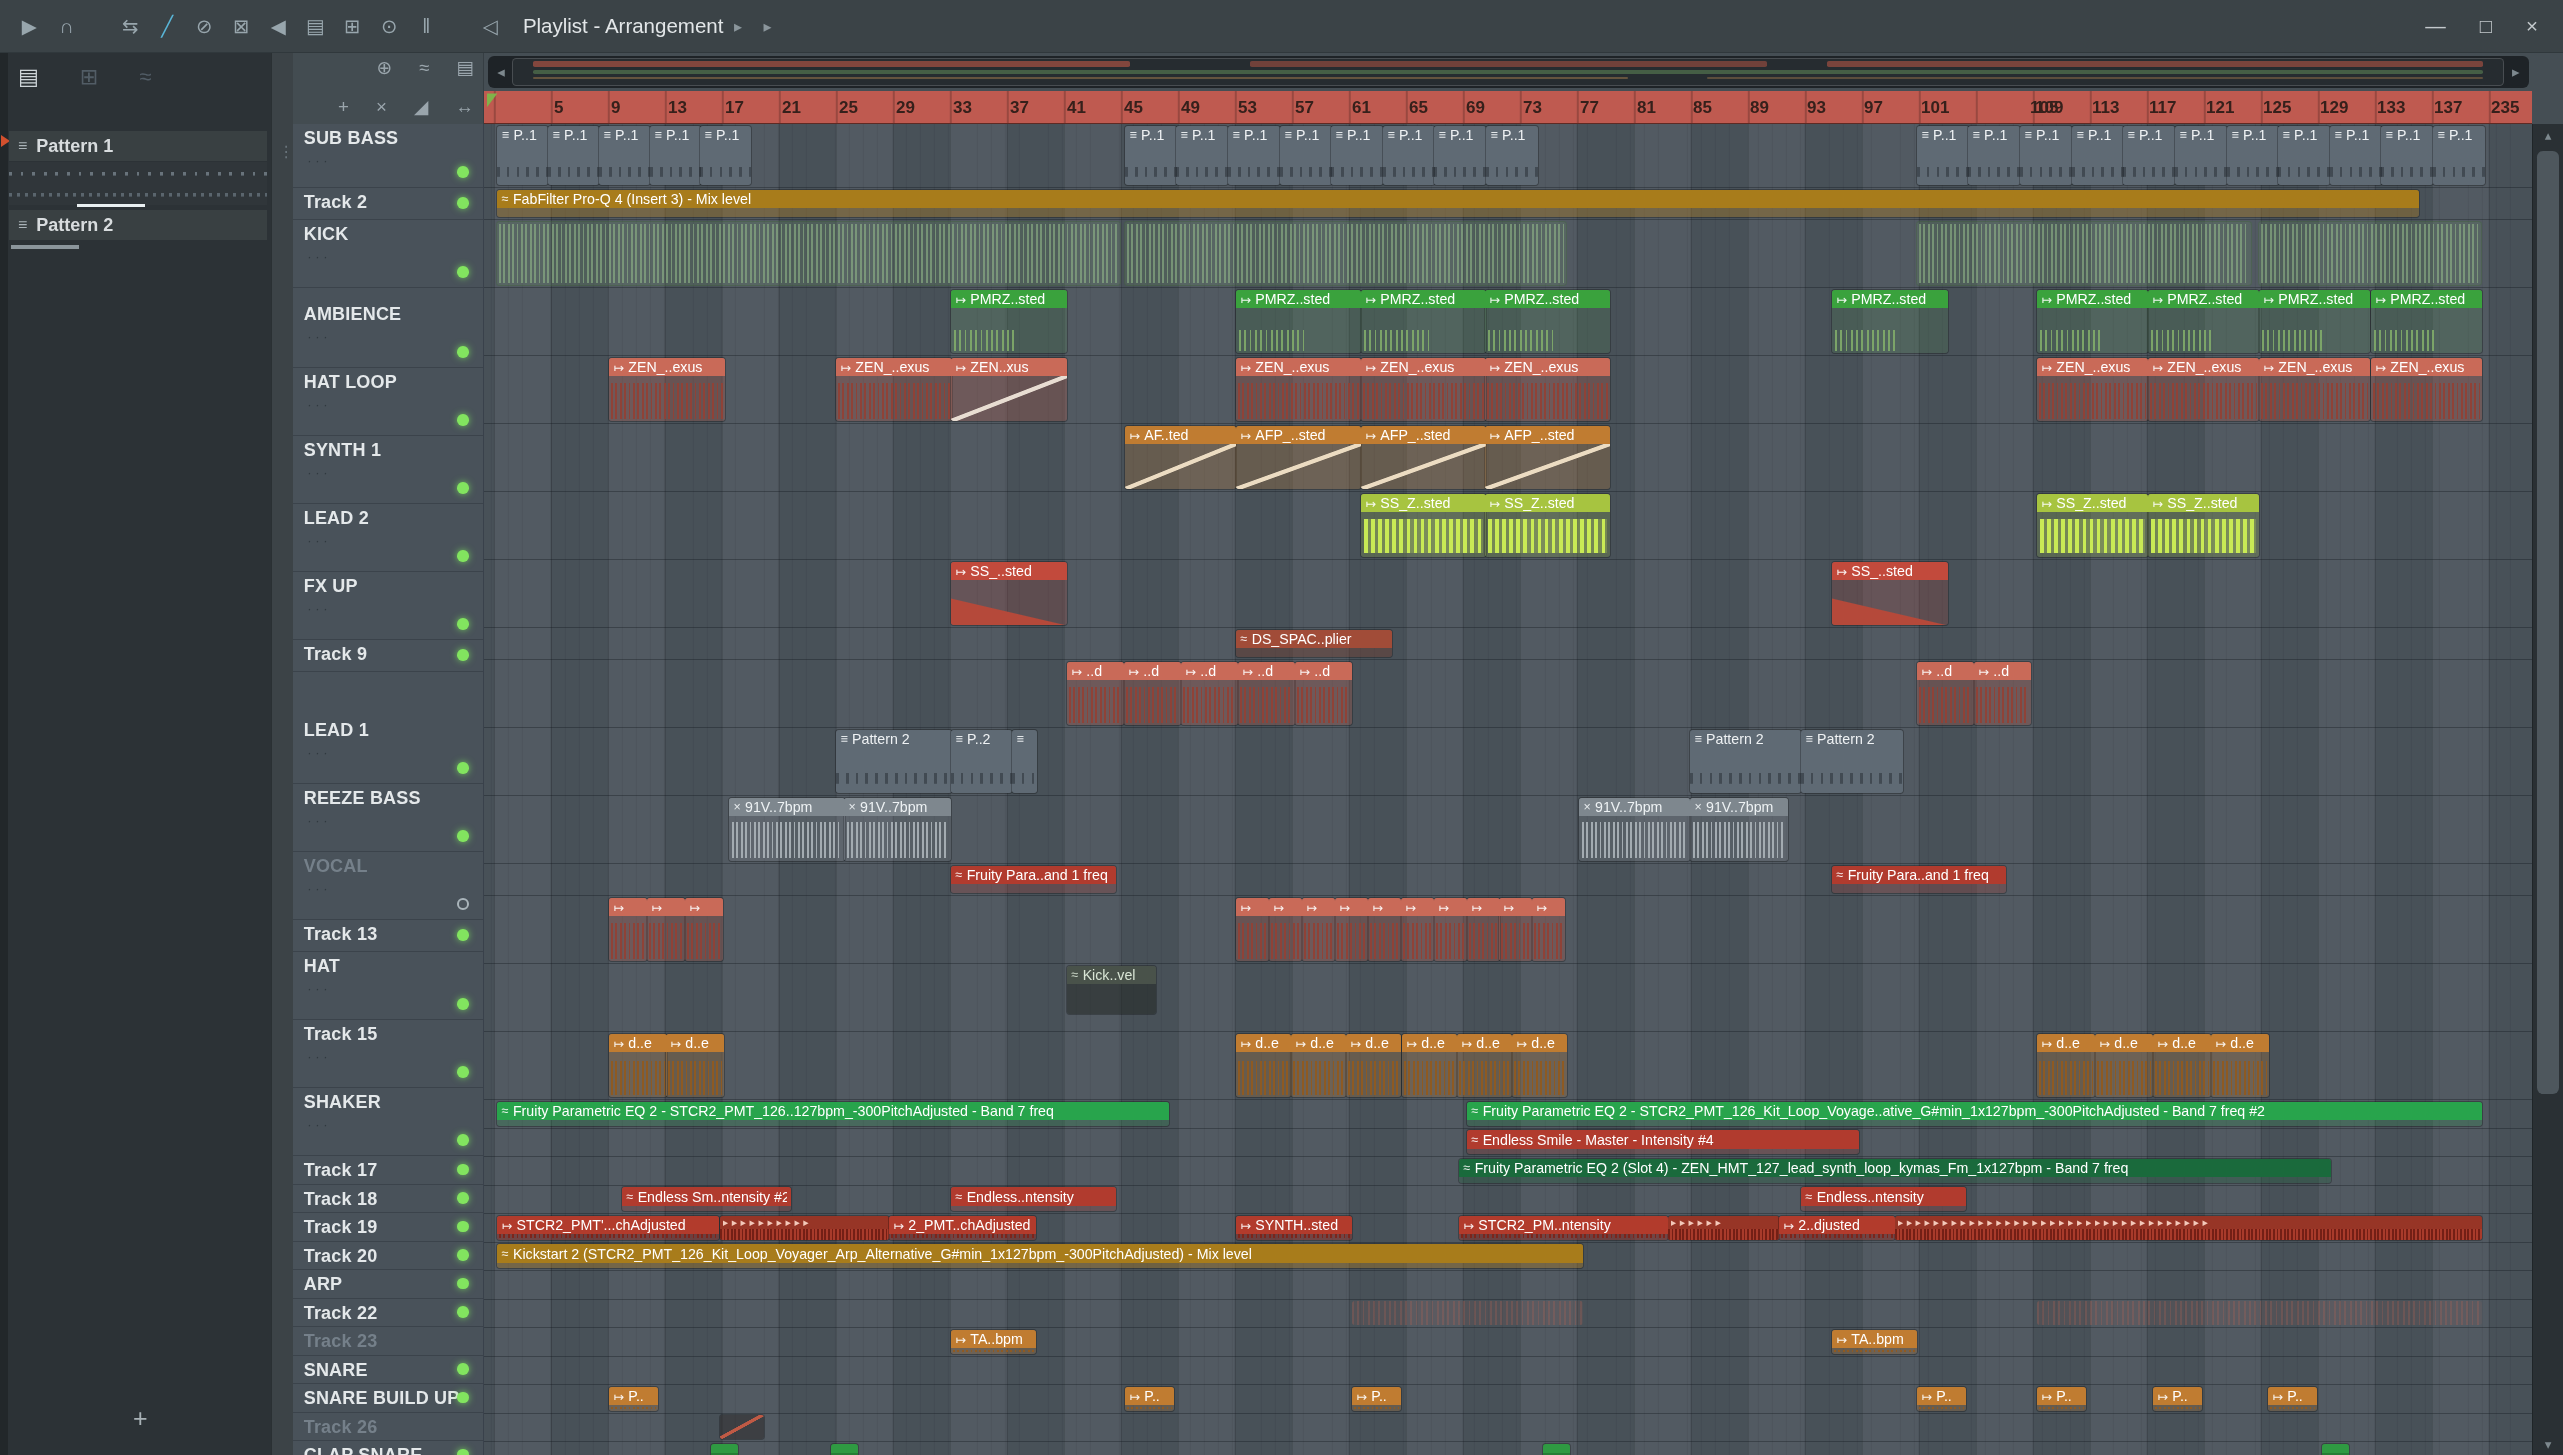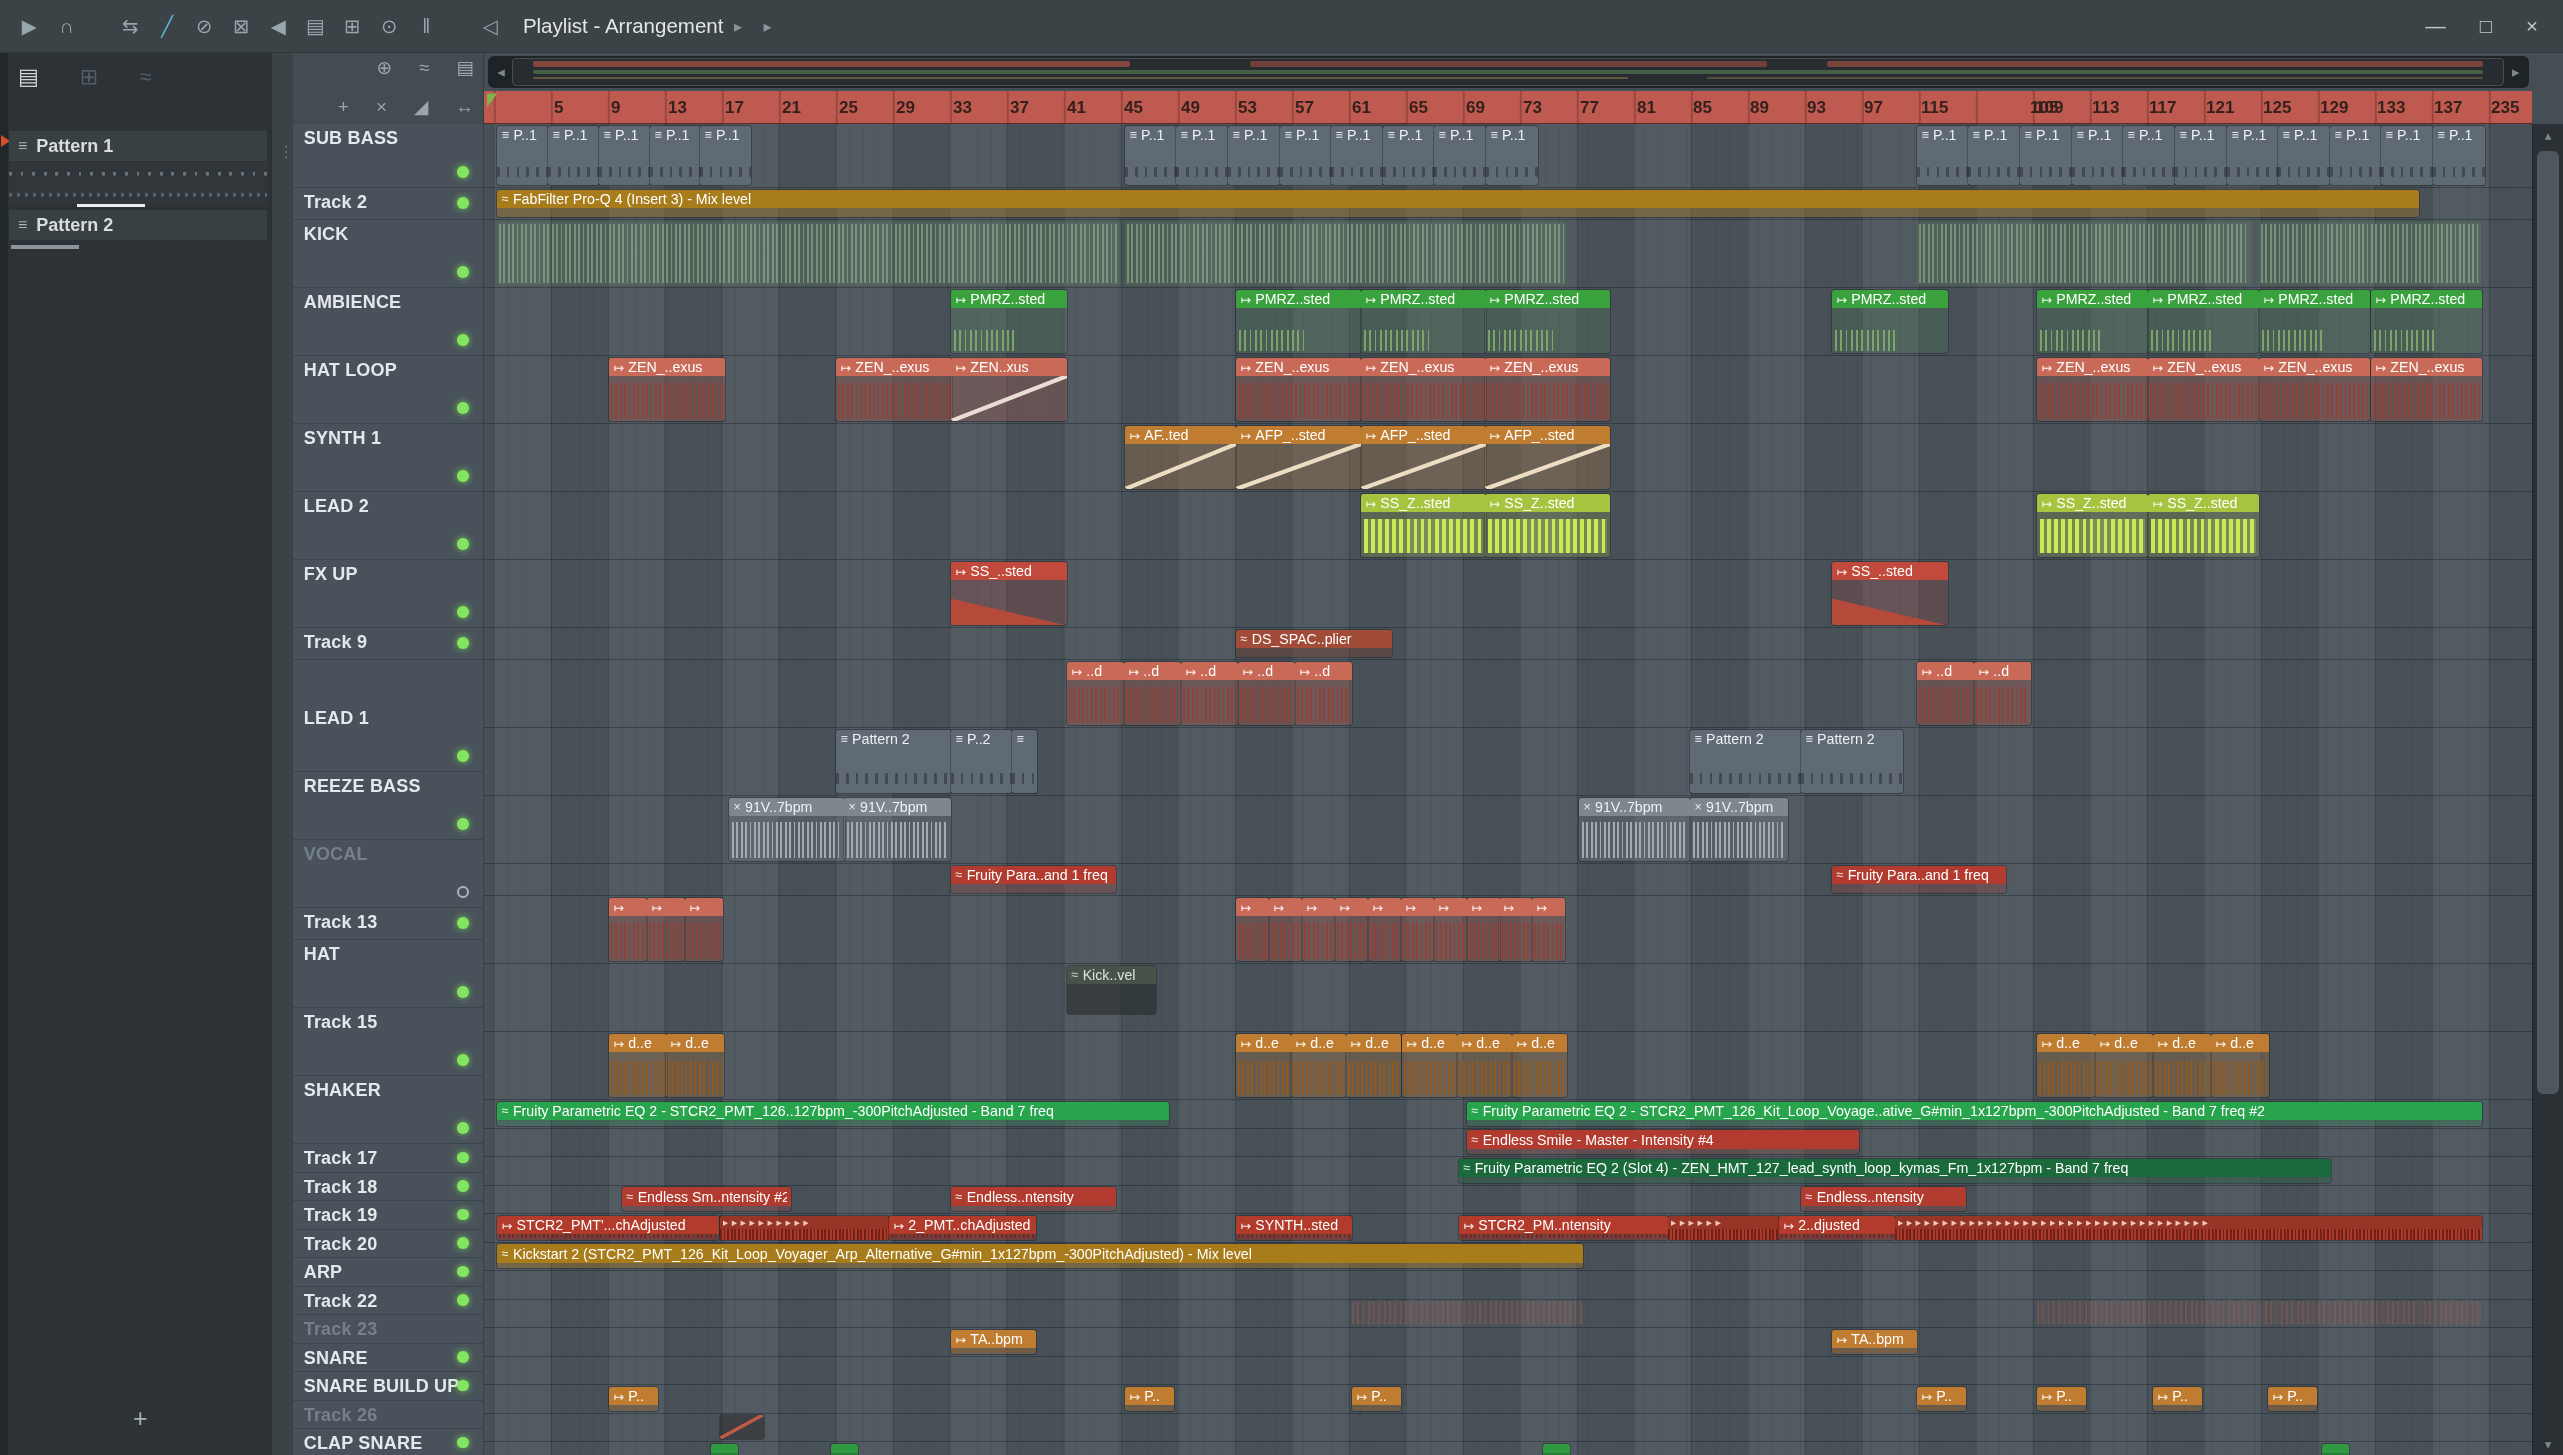--- a/index.html
+++ b/index.html
@@ -273,41 +273,41 @@
               <span class="rlabel" style="left: 868px;">61</span>
               <span class="rlabel" style="left: 925px;">65</span>
               <span class="rlabel" style="left: 982px;">69</span>
               <span class="rlabel" style="left: 1039px;">73</span>
               <span class="rlabel" style="left: 1096px;">77</span>
               <span class="rlabel" style="left: 1153px;">81</span>
               <span class="rlabel" style="left: 1209px;">85</span>
               <span class="rlabel" style="left: 1266px;">89</span>
               <span class="rlabel" style="left: 1323px;">93</span>
               <span class="rlabel" style="left: 1380px;">97</span>
-              <span class="rlabel" style="left: 1437px;">115</span>
+              <span class="rlabel" style="left: 1437px;">101</span>
               <span class="rlabel" style="left: 1546px;">105</span>
               <span class="rlabel" style="left: 1551px;">109</span>
               <span class="rlabel" style="left: 1608px;">113</span>
               <span class="rlabel" style="left: 1665px;">117</span>
               <span class="rlabel" style="left: 1722px;">121</span>
               <span class="rlabel" style="left: 1779px;">125</span>
               <span class="rlabel" style="left: 1836px;">129</span>
               <span class="rlabel" style="left: 1893px;">133</span>
               <span class="rlabel" style="left: 1950px;">137</span>
               <span class="rlabel" style="left: 2007px;">235</span>
             </div>
         </div>
       </div>
 
       <div class="pl-body">
         <div class="track-headers" id="track-headers">
             <div class="th tall" style="height: 64px;"><span class="tname">SUB BASS</span><span class="tdots">···</span><span class="led"></span></div>
             <div class="th" style="height: 32px;"><span class="tname">Track 2</span><span class="led"></span></div>
             <div class="th tall" style="height: 68px;"><span class="tname">KICK</span><span class="tdots">···</span><span class="led"></span></div>
-            <div class="th tall" style="height: 68px;"><span class="tname">AMBIENCE</span><span class="tdots">···</span><span class="led"></span></div>
+            <div class="th tall" style="height: 68px; margin-top: 12px;"><span class="tname">AMBIENCE</span><span class="tdots">···</span><span class="led"></span></div>
             <div class="th tall" style="height: 68px;"><span class="tname">HAT LOOP</span><span class="tdots">···</span><span class="led"></span></div>
             <div class="th tall" style="height: 68px;"><span class="tname">SYNTH 1</span><span class="tdots">···</span><span class="led"></span></div>
             <div class="th tall" style="height: 68px;"><span class="tname">LEAD 2</span><span class="tdots">···</span><span class="led"></span></div>
             <div class="th tall" style="height: 68px;"><span class="tname">FX UP</span><span class="tdots">···</span><span class="led"></span></div>
             <div class="th" style="height: 32px;"><span class="tname">Track 9</span><span class="led"></span></div>
             <div class="th tall" style="height: 68px; margin-top: 44px;"><span class="tname">LEAD 1</span><span class="tdots">···</span><span class="led"></span></div>
             <div class="th tall" style="height: 68px;"><span class="tname">REEZE BASS</span><span class="tdots">···</span><span class="led"></span></div>
             <div class="th tall dim" style="height: 68px;"><span class="tname">VOCAL</span><span class="tdots">···</span><span class="led ring"></span></div>
             <div class="th" style="height: 32px;"><span class="tname">Track 13</span><span class="led"></span></div>
             <div class="th tall" style="height: 68px;"><span class="tname">HAT</span><span class="tdots">···</span><span class="led"></span></div>

